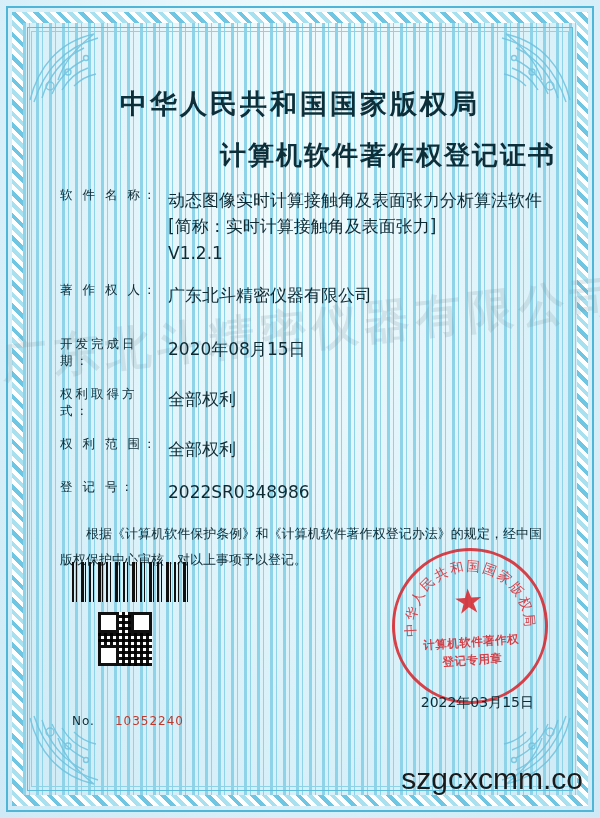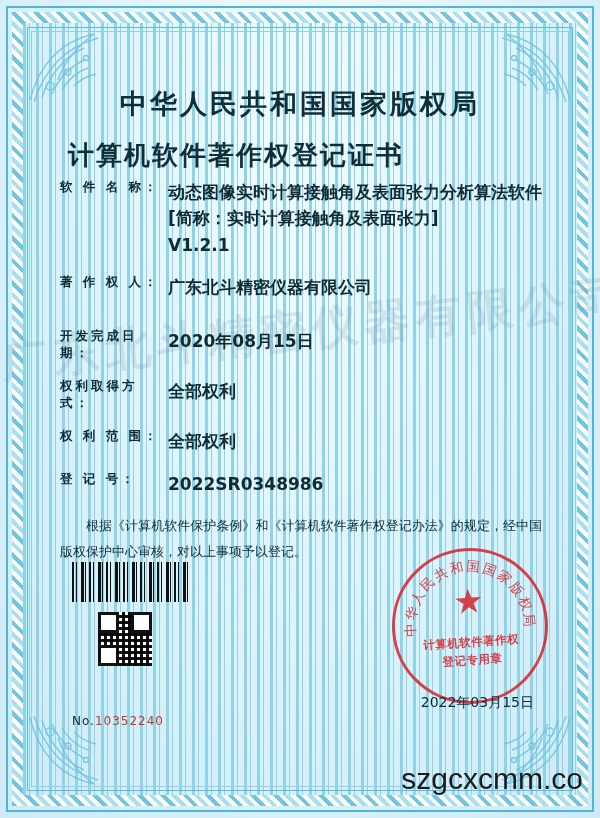--- a/index.html
+++ b/index.html
@@ -74,42 +74,41 @@
   .title1{
     text-align:center;
     font-size:27px;
     font-weight:bold;
     letter-spacing:3px;
     color:#0c2f3a;
     margin-top:42px;
     font-family:"DejaVu Serif", serif;
   }
   .title2{
-    text-align:left;
+    text-align:right;
     font-size:26px;
     font-weight:bold;
     letter-spacing:2px;
     color:#0c2f3a;
     margin-top:16px;
     font-family:"DejaVu Serif", serif;
     margin-left:24px;
   }
   .certno{
     text-align:right;
     font-size:11px;
     color:#102e38;
     margin-top:22px;
     padding-right:10px;
     font-family:"DejaVu Sans", sans-serif;
   }
   .rows{
-    margin-top:6px;
+    margin-top:14px;
     padding-left:16px;
     padding-right:4px;
-    font-weight:bold;
   }
   .row{
     display:flex;
     align-items:flex-start;
     margin-bottom:11px;
     font-size:13px;
     color:#0e2b34;
   }
   .row .label{
     width:108px;
@@ -192,21 +191,21 @@
   .seal .l1{top:84px;}
   .seal .l2{top:102px;}
 
   
   .footno{
     position:absolute;left:72px;top:714px;
     font-size:12px;color:#c0392b;
     font-family:"DejaVu Sans", sans-serif;
     letter-spacing:1px;
   }
-  .footno .nolabel{color:#0e2b34;margin-right:0;}
+  .footno .nolabel{color:#0e2b34;margin-right:20px;}
   .footdate{
     position:absolute;right:66px;top:694px;
     font-size:14px;color:#0e2b34;
     font-family:"DejaVu Sans", sans-serif;
   }
   
   .overlay-text{
     position:absolute;right:17px;bottom:22px;
     font-size:30px;
     color:#1b1b1b;

